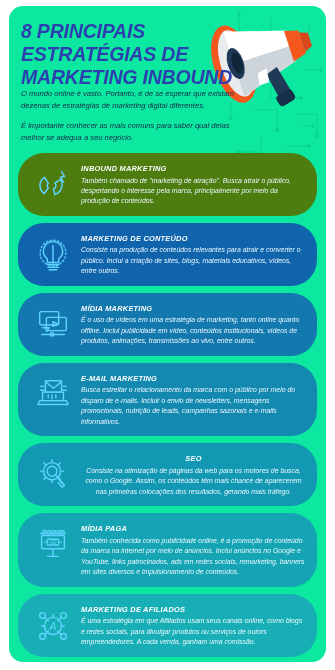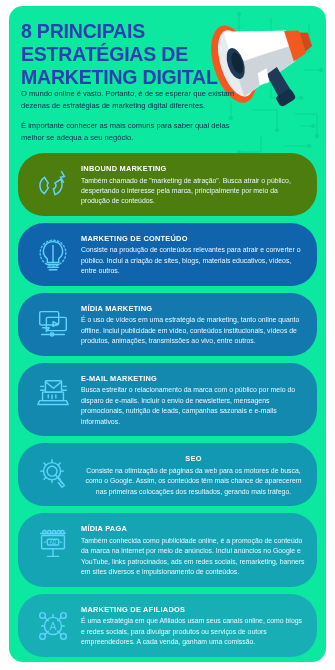--- a/index.html
+++ b/index.html
@@ -7,20 +7,21 @@
     width: 335px; height: 670px;
     background: #ffffff;
     font-family: "Liberation Sans", sans-serif;
     overflow: hidden;
   }
   #infographic {
     position: relative;
     width: 309px; height: 670px;
     background: #ffffff;
     padding: 6px 8px 8px 9px;
+    font-style: italic;
   }
   .panel {
     position: relative;
     width: 317px;
     height: 656px;
     border-radius: 14px;
     background: #0ce8a0;
     overflow: hidden;
   }
   
@@ -146,21 +147,21 @@
           <path d="M52 62 L62 60 L60 74 L50 74 Z" fill="#ffffff"></path>
           <rect x="62" y="88" width="18" height="12" rx="4" fill="#16304a" transform="rotate(-14 71 94)"></rect>
         </g>
       </svg>
     </div>
 
     <div class="header">
       <div class="title">
         <div>8 PRINCIPAIS</div>
         <div>ESTRATÉGIAS DE</div>
-        <div>MARKETING DIGITAL</div>
+        <div>MARKETING INBOUND</div>
       </div>
       <div class="intro">
         <p>O mundo online é vasto. Portanto, é de se esperar que existam dezenas de estratégias de marketing digital diferentes.</p>
         <p>É importante conhecer as mais comuns para saber qual delas melhor se adequa a seu negócio.</p>
       </div>
     </div>
 
     <div class="cards">
 
       <div class="card" style="background-color: #4d7c0f;">

